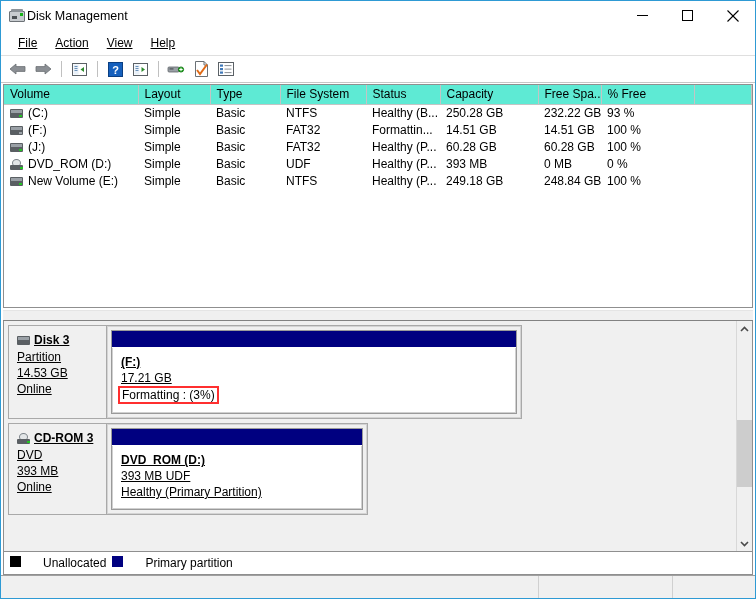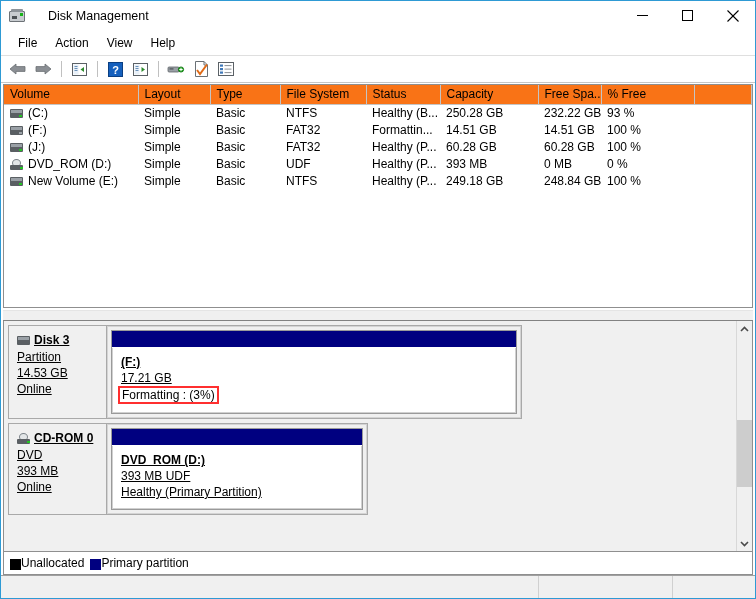--- a/index.html
+++ b/index.html
@@ -59,21 +59,21 @@
     position: absolute; right: 2px; top: 5px;
     width: 3px; height: 3px;
     background: #19b219;
   }
   .app-icon .slot {
     position: absolute; left: 3px; top: 8px;
     width: 5px; height: 3px;
     background: #4b5054;
   }
   .title-text {
-    margin-left: 23px;
+    margin-left: 2px;
     font-size: 12.5px;
     color: #000;
     white-space: nowrap;
   }
   .title-buttons {
     position: absolute;
     right: 0; top: 0;
     height: 29px;
     display: flex;
   }
@@ -89,20 +89,21 @@
 
   
   .menubar {
     height: 24px;
     min-height: 24px;
     display: flex;
     align-items: center;
     padding-left: 8px;
     background: #ffffff;
     border-bottom: 1px solid #dfdfdf;
+    text-decoration: underline;
   }
   .menu-item {
     padding: 3px 9px;
     font-size: 12px;
     color: #000;
     line-height: 14px;
     white-space: nowrap;
   }
 
   
@@ -143,21 +144,21 @@
     overflow: hidden;
     position: relative;
   }
   table.vol {
     border-collapse: collapse;
     width: 100%;
     table-layout: fixed;
     font-size: 12px;
   }
   table.vol thead th {
-    background: #f97316;
+    background: #5eead4;
     border-right: 1px solid #c4c4c4;
     border-bottom: 1px solid #c4c4c4;
     font-weight: normal;
     text-align: left;
     padding: 2px 0 3px 6px;
     height: 17px;
     box-sizing: border-box;
     color: #000;
     font-size: 12px;
     overflow: hidden;
@@ -344,21 +345,21 @@
     min-height: 22px;
     margin: 0 2px;
     border: 1px solid #8f8f8f;
     border-top: none;
     background: #ffffff;
     display: flex;
     align-items: center;
     padding-left: 6px;
     gap: 6px;
   }
-  .leg-item { display: flex; align-items: flex-end; gap: 0; font-size: 12px; }
+  .leg-item { display: flex; align-items: flex-start; gap: 22px; font-size: 12px; }
   .leg-swatch { width: 11px; height: 11px; display: inline-block; }
 
   
   .statusbar {
     height: 22px;
     min-height: 22px;
     background: #f0f0f0;
     border-top: 1px solid #a0a0a0;
     display: flex;
     align-items: stretch;
@@ -636,21 +637,21 @@
       </div>
 
       <div class="disk-row cdrow">
         <div class="disk-info">
           <div class="dname">
             <span class="cd-ico">
                 <span class="disc"></span>
                 <span class="base"></span>
                 <span class="led"></span>
               </span>
-            <span>CD-ROM 0</span>
+            <span>CD-ROM 3</span>
           </div>
           <div>DVD</div>
           <div>393 MB</div>
           <div>Online</div>
         </div>
         <div class="disk-parts">
           <div class="part">
             <div class="part-bar" style="background: rgb(0, 0, 128);"></div>
             <div class="part-body">
               <div class="ptitle">DVD_ROM  (D:)</div>

